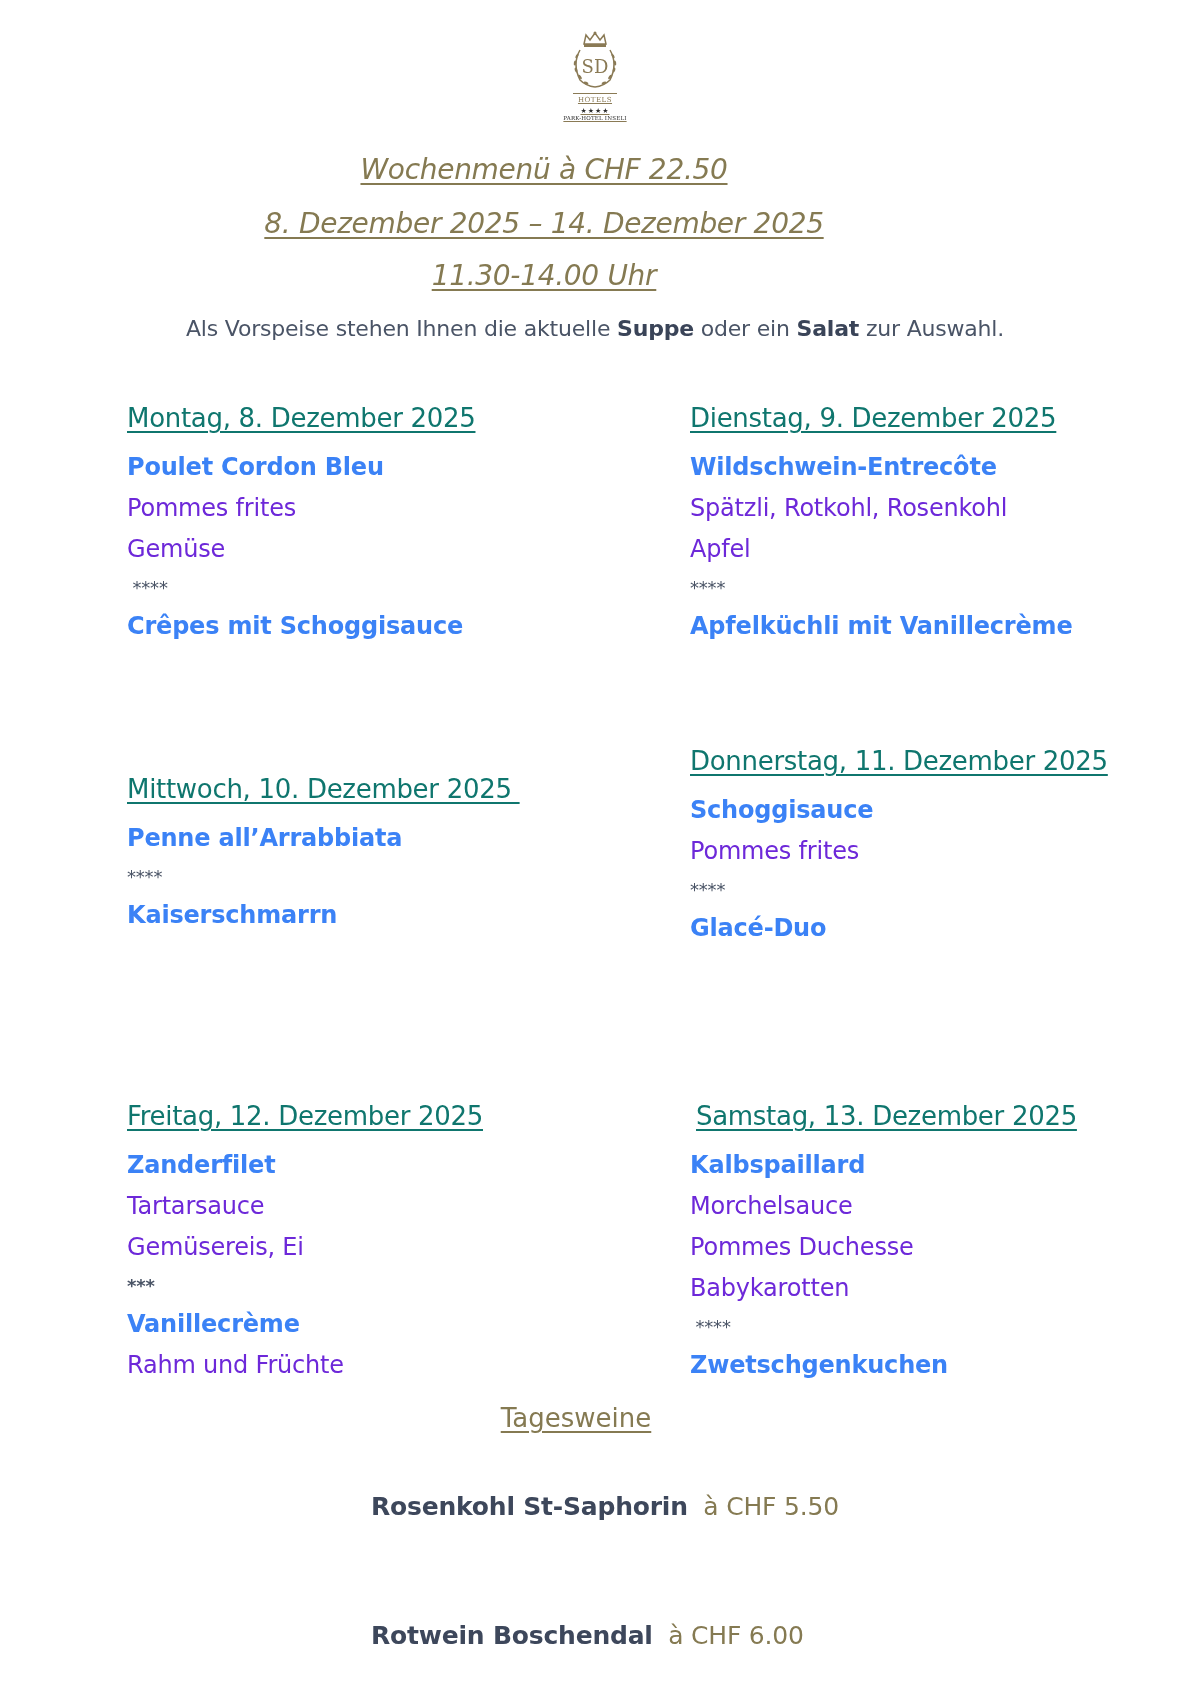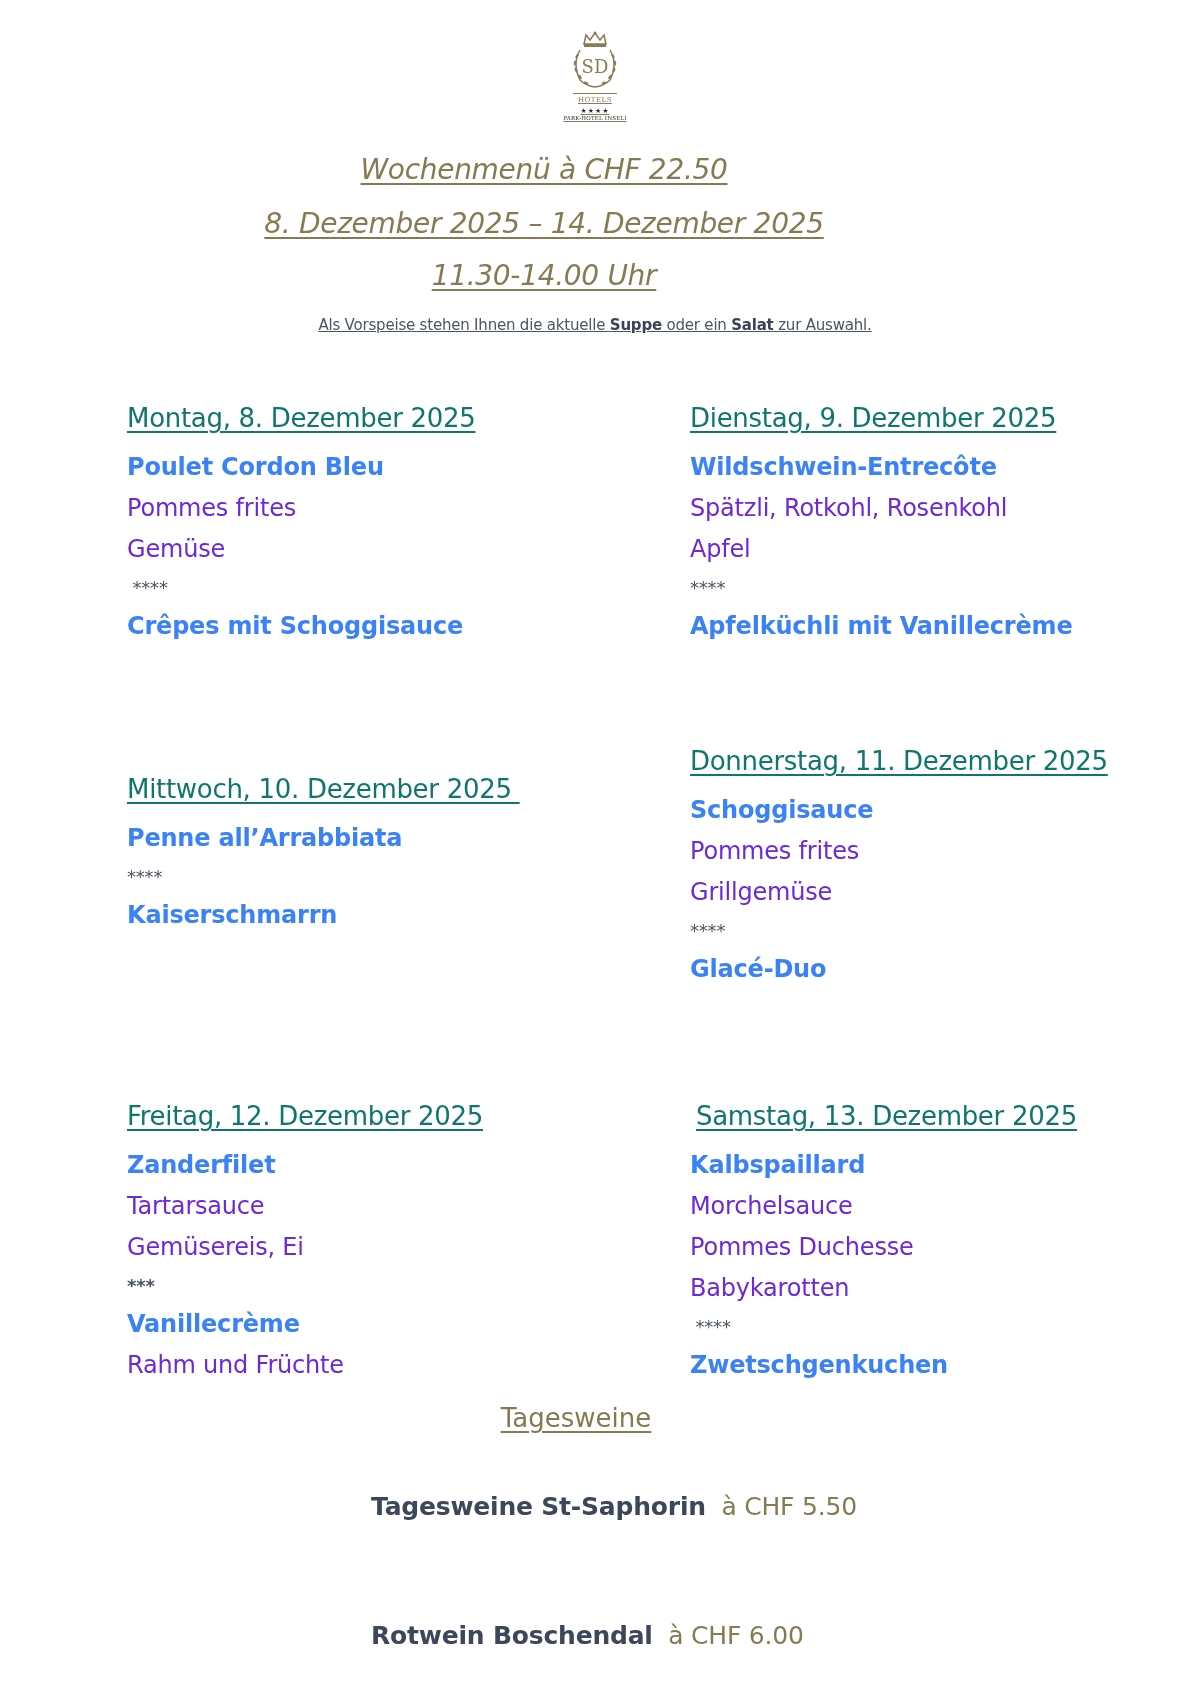--- a/index.html
+++ b/index.html
@@ -62,24 +62,23 @@
       text-decoration: underline;
       text-decoration-thickness: 1.5px;
       text-underline-offset: 4px;
     }
     .intro {
       position: absolute;
       left: 0;
       width: 1190px;
       top: 316px;
       text-align: center;
-      font-size: 15px;
+      font-size: 22px;
       color: #4a5466;
       letter-spacing: -0.2px;
-      text-decoration: underline;
     }
     .intro b { color: #3a4458; font-weight: bold; }
     .day {
       position: absolute;
       font-size: 24px;
       line-height: 41px;
     }
     .day-heading {
       color: #0f766e;
       font-size: 26px;
@@ -193,21 +192,20 @@
   <div class="day-heading">Mittwoch, 10. Dezember 2025 </div>
   <div class="dish main">Penne all’Arrabbiata</div>
   <div class="dish sep">****</div>
   <div class="dish main">Kaiserschmarrn</div>
 </div>
 
 <div class="day" style="left:690px; top:708px;">
   <div class="day-heading">Donnerstag, 11. Dezember 2025</div>
   <div class="dish main">Schoggisauce</div>
   <div class="dish side">Pommes frites</div>
-  <div class="dish side">Grillgemüse</div>
   <div class="dish sep">****</div>
   <div class="dish main">Glacé-Duo</div>
 </div>
 
 <div class="day" style="left:127px; top:1063px;">
   <div class="day-heading">Freitag, 12. Dezember 2025</div>
   <div class="dish main">Zanderfilet</div>
   <div class="dish side">Tartarsauce</div>
   <div class="dish side">Gemüsereis, Ei</div>
   <div class="dish sep" style="font-weight:bold;">***</div>
@@ -223,19 +221,19 @@
   <div class="dish side">Babykarotten</div>
   <div class="dish sep"> ****</div>
   <div class="dish main">Zwetschgenkuchen</div>
 </div>
 
 <div class="wine-heading">
   <span>Tagesweine</span>
 </div>
 <div class="wines">
   <div class="wine-row">
-    <span class="wine-name">Tagesweine St-Saphorin</span><span class="wine-price">  à CHF 5.50</span>
+    <span class="wine-name">Rosenkohl St-Saphorin</span><span class="wine-price">  à CHF 5.50</span>
   </div>
   <div class="wine-row">
     <span class="wine-name">Rotwein Boschendal</span><span class="wine-price">  à CHF 6.00</span>
   </div>
 
 </div>
 
 </body></html>

